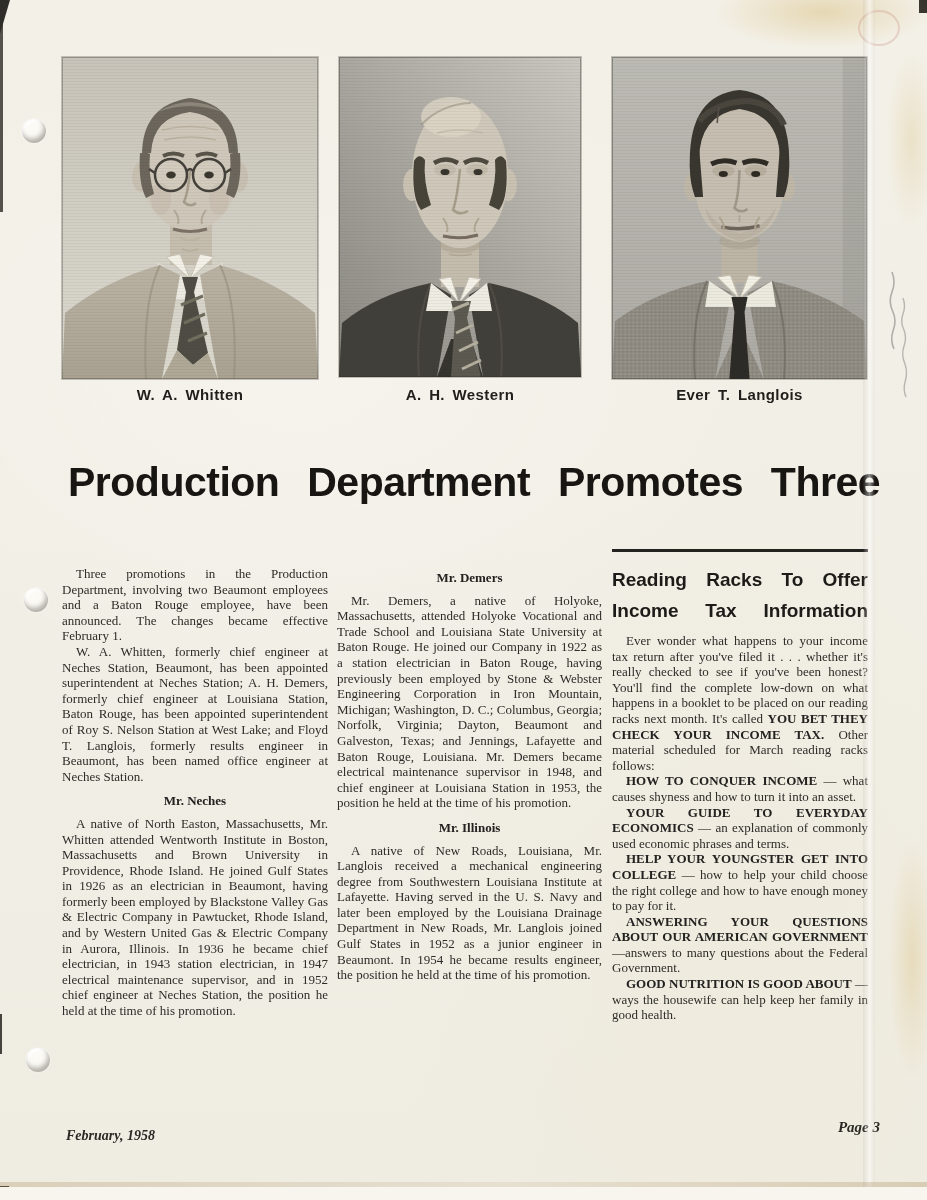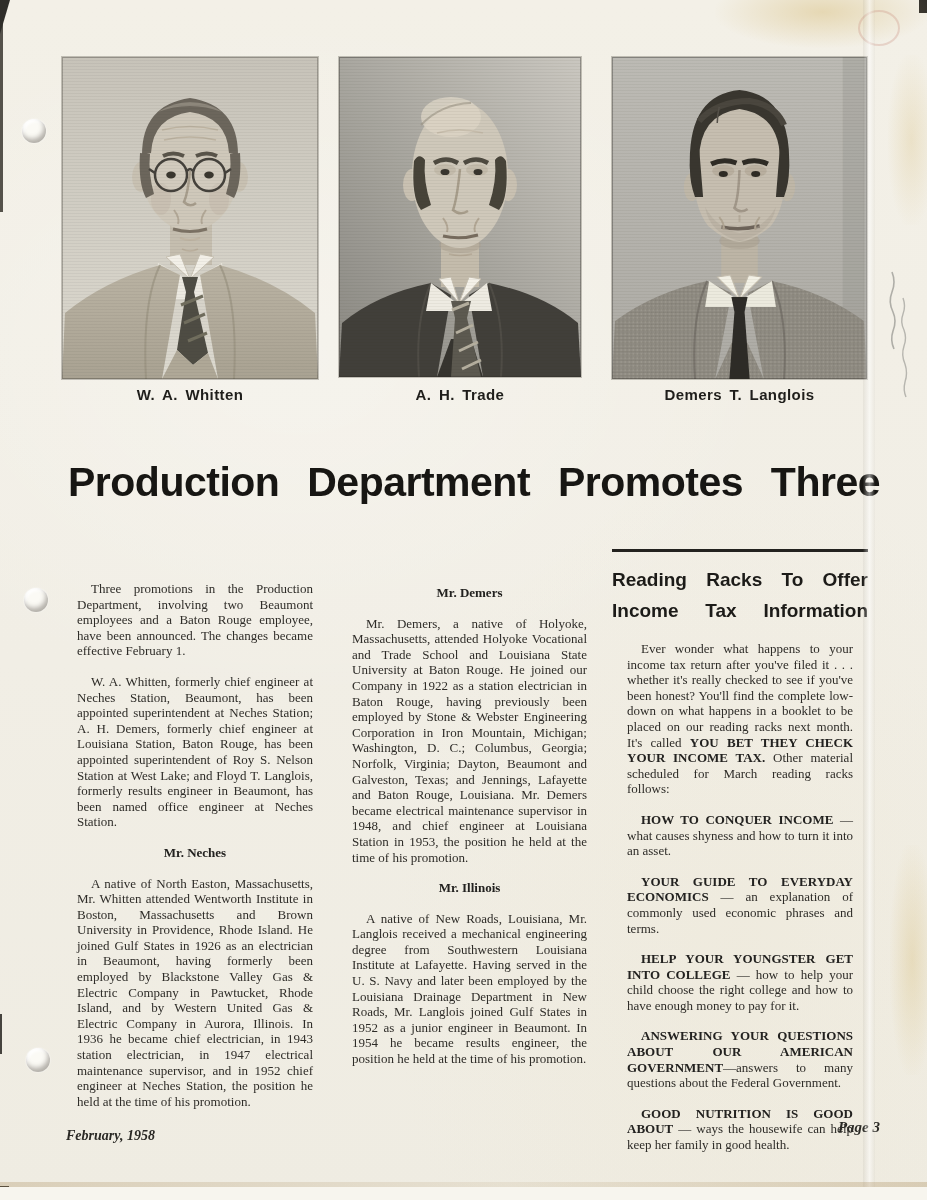--- a/index.html
+++ b/index.html
@@ -21,24 +21,24 @@
   .cap2{left:339px;width:242px;}
   .cap3{left:612px;width:255px;}
   
   .headline{position:absolute;left:56px;top:447px;width:812px;margin:12px;
     font-family:"Liberation Sans",sans-serif;font-weight:bold;font-size:41px;line-height:1.15;
     letter-spacing:-0.5px;color:#171613;text-align:justify;-moz-text-align-last:justify;text-align-last:justify;}
   
   .col{position:absolute;font-size:13px;line-height:15.6px;text-align:justify;color:#2e2c28;}
   .col1{left:62px;top:566px;width:266px;}
   .col2{left:337px;top:566px;width:265px;}
-  .para{margin:15px;text-indent:14px;}
+  .para{margin:0;text-indent:14px;}
   .para strong{color:#232220;}
   .subheading{font-weight:bold;text-align:center;text-indent:0;margin:9px 0 7px;color:#232220;}
-  .col2 .subheading:first-child{margin-top:19px;}
+  .col2 .subheading:first-child{margin-top:4px;}
   
   .sidebar{position:absolute;left:612px;top:549px;width:256px;}
   .sidebar-rule{height:3px;background:#23221f;margin-bottom:12px;}
   .sb-head{font-family:"Liberation Sans",sans-serif;font-weight:bold;font-size:19px;line-height:31px;
     color:#1c1b18;text-align:justify;-moz-text-align-last:justify;text-align-last:justify;}
   .sb-body{margin-top:7px;font-size:13px;line-height:15.6px;text-align:justify;}
   
   .footer-issue{position:absolute;left:66px;top:1128px;font-weight:bold;font-style:italic;font-size:14px;color:#2a2925;}
   .footer-page{position:absolute;left:760px;top:1119px;width:120px;text-align:right;
     font-weight:bold;font-style:italic;font-size:15px;color:#2a2925;}
@@ -221,22 +221,22 @@
       <path d="M126,158 L126,165" stroke="#b5ab9b" stroke-width="2" fill="none"></path>
       <path d="M108,170 Q126,174 146,169" stroke="#6e645a" stroke-width="3.5" fill="none"></path>
       <path d="M92,150 Q96,176 126,184 Q158,176 162,150 Q150,172 126,176 Q104,172 92,150 Z" fill="#b0a799" opacity="0.45"></path>
       <path d="M106,160 Q112,168 110,173 M146,160 Q140,168 142,173" stroke="#b0a593" stroke-width="2" fill="none"></path>
       <rect width="252" height="322" fill="url(#p3grain)"></rect>
       <rect x="0.5" y="0.5" width="251" height="321" fill="none" stroke="rgba(40,38,33,0.35)"></rect>
     </svg>
   </figure>
 
   <div class="caption cap1">W. A. Whitten</div>
-  <div class="caption cap2">A. H. Trade</div>
-  <div class="caption cap3">Demers T. Langlois</div>
+  <div class="caption cap2">A. H. Western</div>
+  <div class="caption cap3">Ever T. Langlois</div>
 
   <h1 class="headline">Production Department Promotes Three</h1>
 
   <div class="col col1">
       <p class="para"><span>Three promotions in the Production Department, involving two Beaumont employees and a Baton Rouge employee, have been announced. The changes became effective February 1.</span></p>
       <p class="para"><span>W. A. Whitten, formerly chief engineer at Neches Station, Beaumont, has been appointed superintendent at Neches Station; A. H. Demers, formerly chief engineer at Louisiana Station, Baton Rouge, has been appointed superintendent of Roy S. Nelson Station at West Lake; and Floyd T. Langlois, formerly results engineer in Beaumont, has been named office engineer at Neches Station.</span></p>
       <div class="subheading">Mr. Neches</div>
       <p class="para"><span>A native of North Easton, Massachusetts, Mr. Whitten attended Wentworth Institute in Boston, Massachusetts and Brown University in Providence, Rhode Island. He joined Gulf States in 1926 as an electrician in Beaumont, having formerly been employed by Blackstone Valley Gas &amp; Electric Company in Pawtucket, Rhode Island, and by Western United Gas &amp; Electric Company in Aurora, Illinois. In 1936 he became chief electrician, in 1943 station electrician, in 1947 electrical maintenance supervisor, and in 1952 chief engineer at Neches Station, the position he held at the time of his promotion.</span></p>
     </div>
   <div class="col col2">

